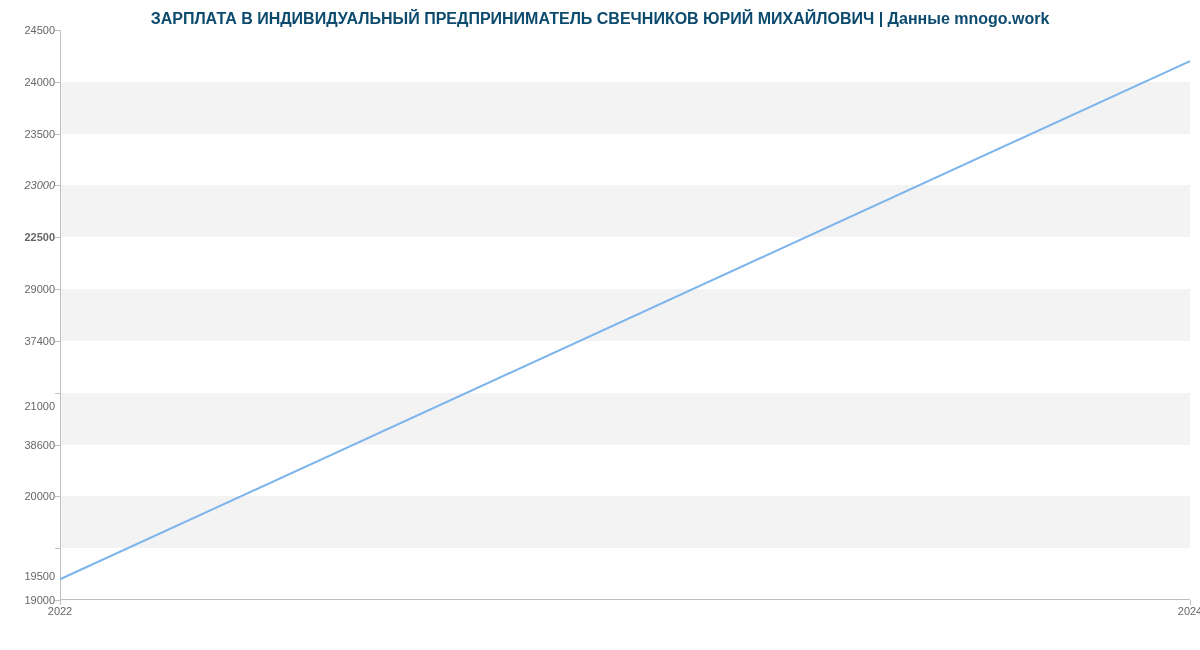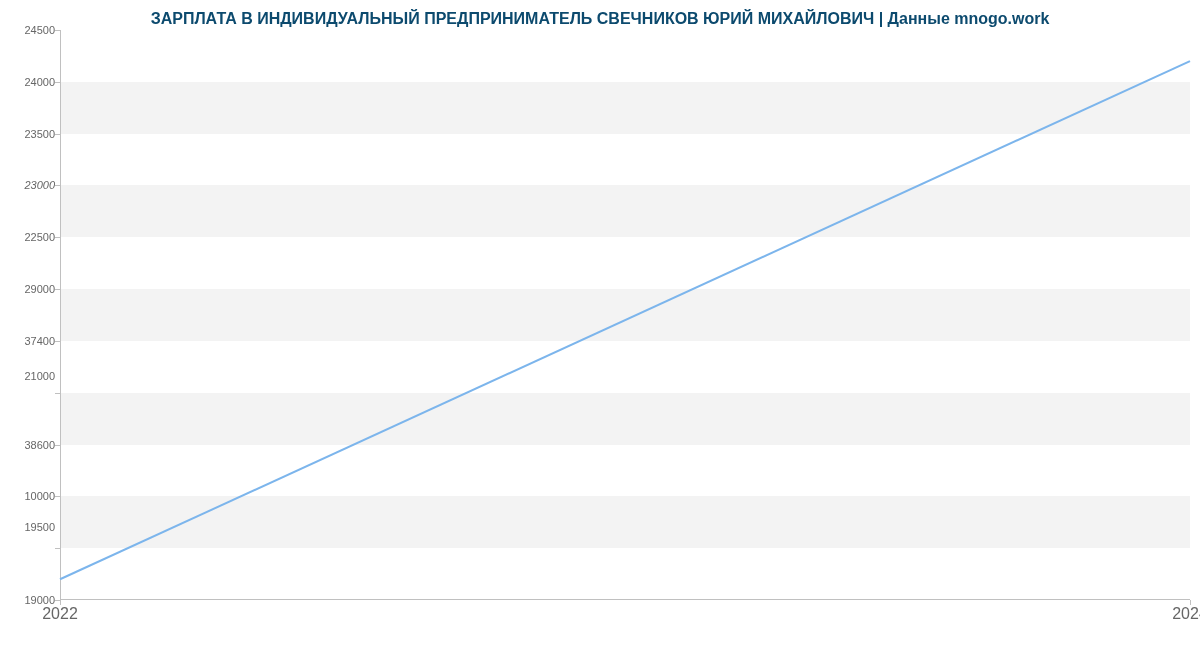--- a/index.html
+++ b/index.html
@@ -38,21 +38,21 @@
       right: 1135px;
       font-size: 11px;
       color: #666666;
       text-align: left;
       transform: translateY(-50%);
       white-space: nowrap;
     }
     .x-axis-label {
       position: absolute;
       top: 575px;
-      font-size: 16px;
+      font-size: 11px;
       color: #666666;
       transform: translateX(-50%);
     }
     .axis-line {
       position: absolute;
       background: #c0c0c0;
     }
     .y-axis-line {
       left: 0;
       top: 0;
@@ -105,33 +105,33 @@
     <div class="grid-band" style="top: 362.727px; height: 51.8182px;"></div>
     <div class="grid-band" style="top: 466.364px; height: 51.8182px;"></div>
   <div class="axis-line y-axis-line"></div>
   <div class="axis-line x-axis-line"></div>
   <svg class="line-svg" viewBox="0 0 1130 570" preserveAspectRatio="none">
     <path class="data-line" d="M0 549.2727272727273 L1130 31.090909090909122"></path>
   </svg>
 <div class="y-tick" style="top: 570px;"></div>
     <div class="y-axis-label" style="top: 570px; margin-left: 18px;">19000</div>
     <div class="y-tick" style="top: 518.182px;"></div>
-    <div class="y-axis-label" style="top: 497px;">19500</div>
+    <div class="y-axis-label" style="top: 546px;">19500</div>
     <div class="y-tick" style="top: 466.364px;"></div>
-    <div class="y-axis-label" style="top: 466.364px;">10000</div>
+    <div class="y-axis-label" style="top: 466.364px;">20000</div>
     <div class="y-tick" style="top: 414.545px;"></div>
     <div class="y-axis-label" style="top: 414.545px;">38600</div>
     <div class="y-tick" style="top: 362.727px;"></div>
-    <div class="y-axis-label" style="top: 346px; margin-left: 20px;">21000</div>
+    <div class="y-axis-label" style="top: 376px; margin-left: 20px;">21000</div>
     <div class="y-tick" style="top: 310.909px;"></div>
     <div class="y-axis-label" style="top: 310.909px;">37400</div>
     <div class="y-tick" style="top: 259.091px;"></div>
     <div class="y-axis-label" style="top: 259.091px;">29000</div>
     <div class="y-tick" style="top: 207.273px;"></div>
-    <div class="y-axis-label" style="top: 207.273px;">22500</div>
+    <div class="y-axis-label" style="top: 207.273px; font-weight: bold;">22500</div>
     <div class="y-tick" style="top: 155.455px;"></div>
     <div class="y-axis-label" style="top: 155.455px; font-style: italic;">23000</div>
     <div class="y-tick" style="top: 103.636px;"></div>
     <div class="y-axis-label" style="top: 103.636px;">23500</div>
     <div class="y-tick" style="top: 51.8182px;"></div>
     <div class="y-axis-label" style="top: 51.8182px;">24000</div>
     <div class="y-tick" style="top: 0px;"></div>
     <div class="y-axis-label" style="top: 0px;">24500</div>
     <div class="x-tick" style="left: 0px;"></div>
     <div class="x-axis-label" style="left: 0px;">2022</div>

